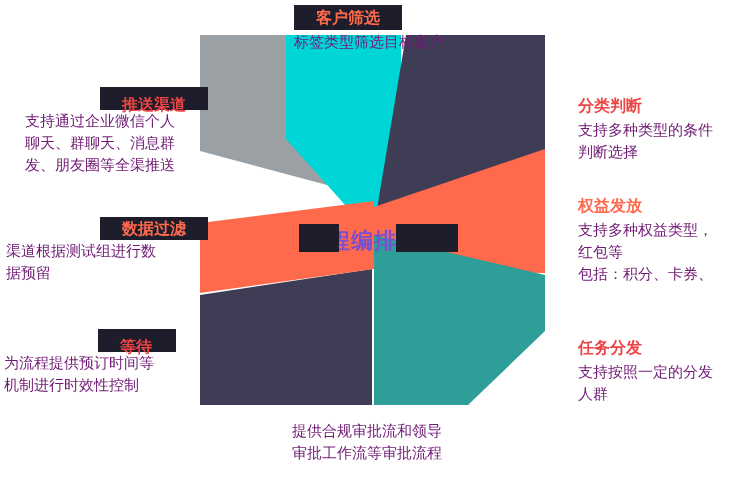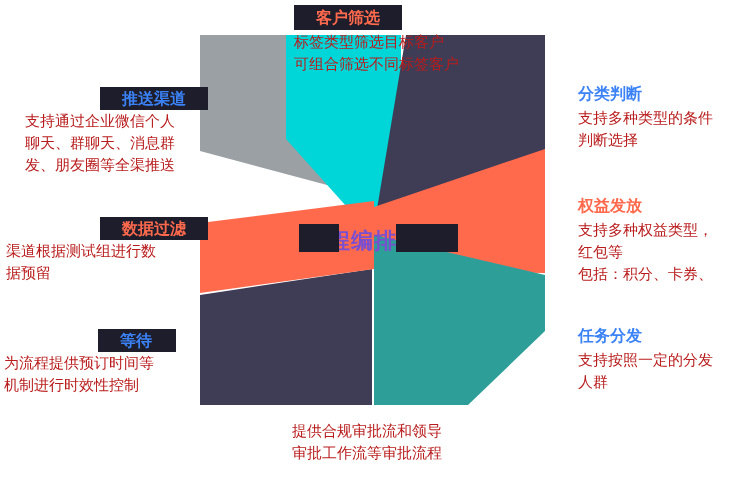--- a/index.html
+++ b/index.html
@@ -33,25 +33,25 @@
   .r-right { left:396px; top:224px; width:62px; height:28px; }
   
   .feature { position:absolute; z-index:4; }
   .chip {
     background:#1d1d2b;
     display:inline-flex; align-items:center;
     height:23px; padding:0 22px;
   }
   .ftitle { font-size:16px; font-weight:bold; line-height:20px; white-space:nowrap; }
   .t-orange { color:#ff6a4d; }
-  .t-purple { color:#3b82f6; }
+  .t-purple { color:#ef4444;margin-top:12px; }
   .t-dark   { color:#3f3d56; }
   .fline {
     font-size:15px; line-height:22px;
-    color:#b91c1c; white-space:nowrap;font-family:Liberation Serif, serif;
+    color:#701a75; white-space:nowrap;font-family:Liberation Serif, serif;
   }
   
   .f-top { left:294px; top:5px; }
   .f-top .chip { min-width:96px; height:25px; }
   .f-top .fbody { margin-top:1px; }
   
   .f-left-top { left:2px; top:87px; width:196px; }
   .f-left-top .chip { position:absolute; left:98px; top:0; }
   .f-left-top .fbody { padding-top:23px; text-align:center; }
   .f-left-middle { left:2px; top:217px; width:196px; }
@@ -87,21 +87,20 @@
   <div class="center-title">流程编排引擎</div>
   <div class="redaction r-left"></div>
   <div class="redaction r-right"></div>
 
   <div class="feature f-top">
     <div class="chip">
       <span class="ftitle t-orange">客户筛选</span>
     </div>
     <div class="fbody">
       <div class="fline">标签类型筛选目标客户</div>
-      <div class="fline">可组合筛选不同标签客户</div>
     </div>
   </div>
 
   <div class="feature f-left-top">
     <div class="chip">
       <span class="ftitle t-purple">推送渠道</span>
     </div>
     <div class="fbody">
       <div class="fline">支持通过企业微信个人</div>
       <div class="fline">聊天、群聊天、消息群</div>

